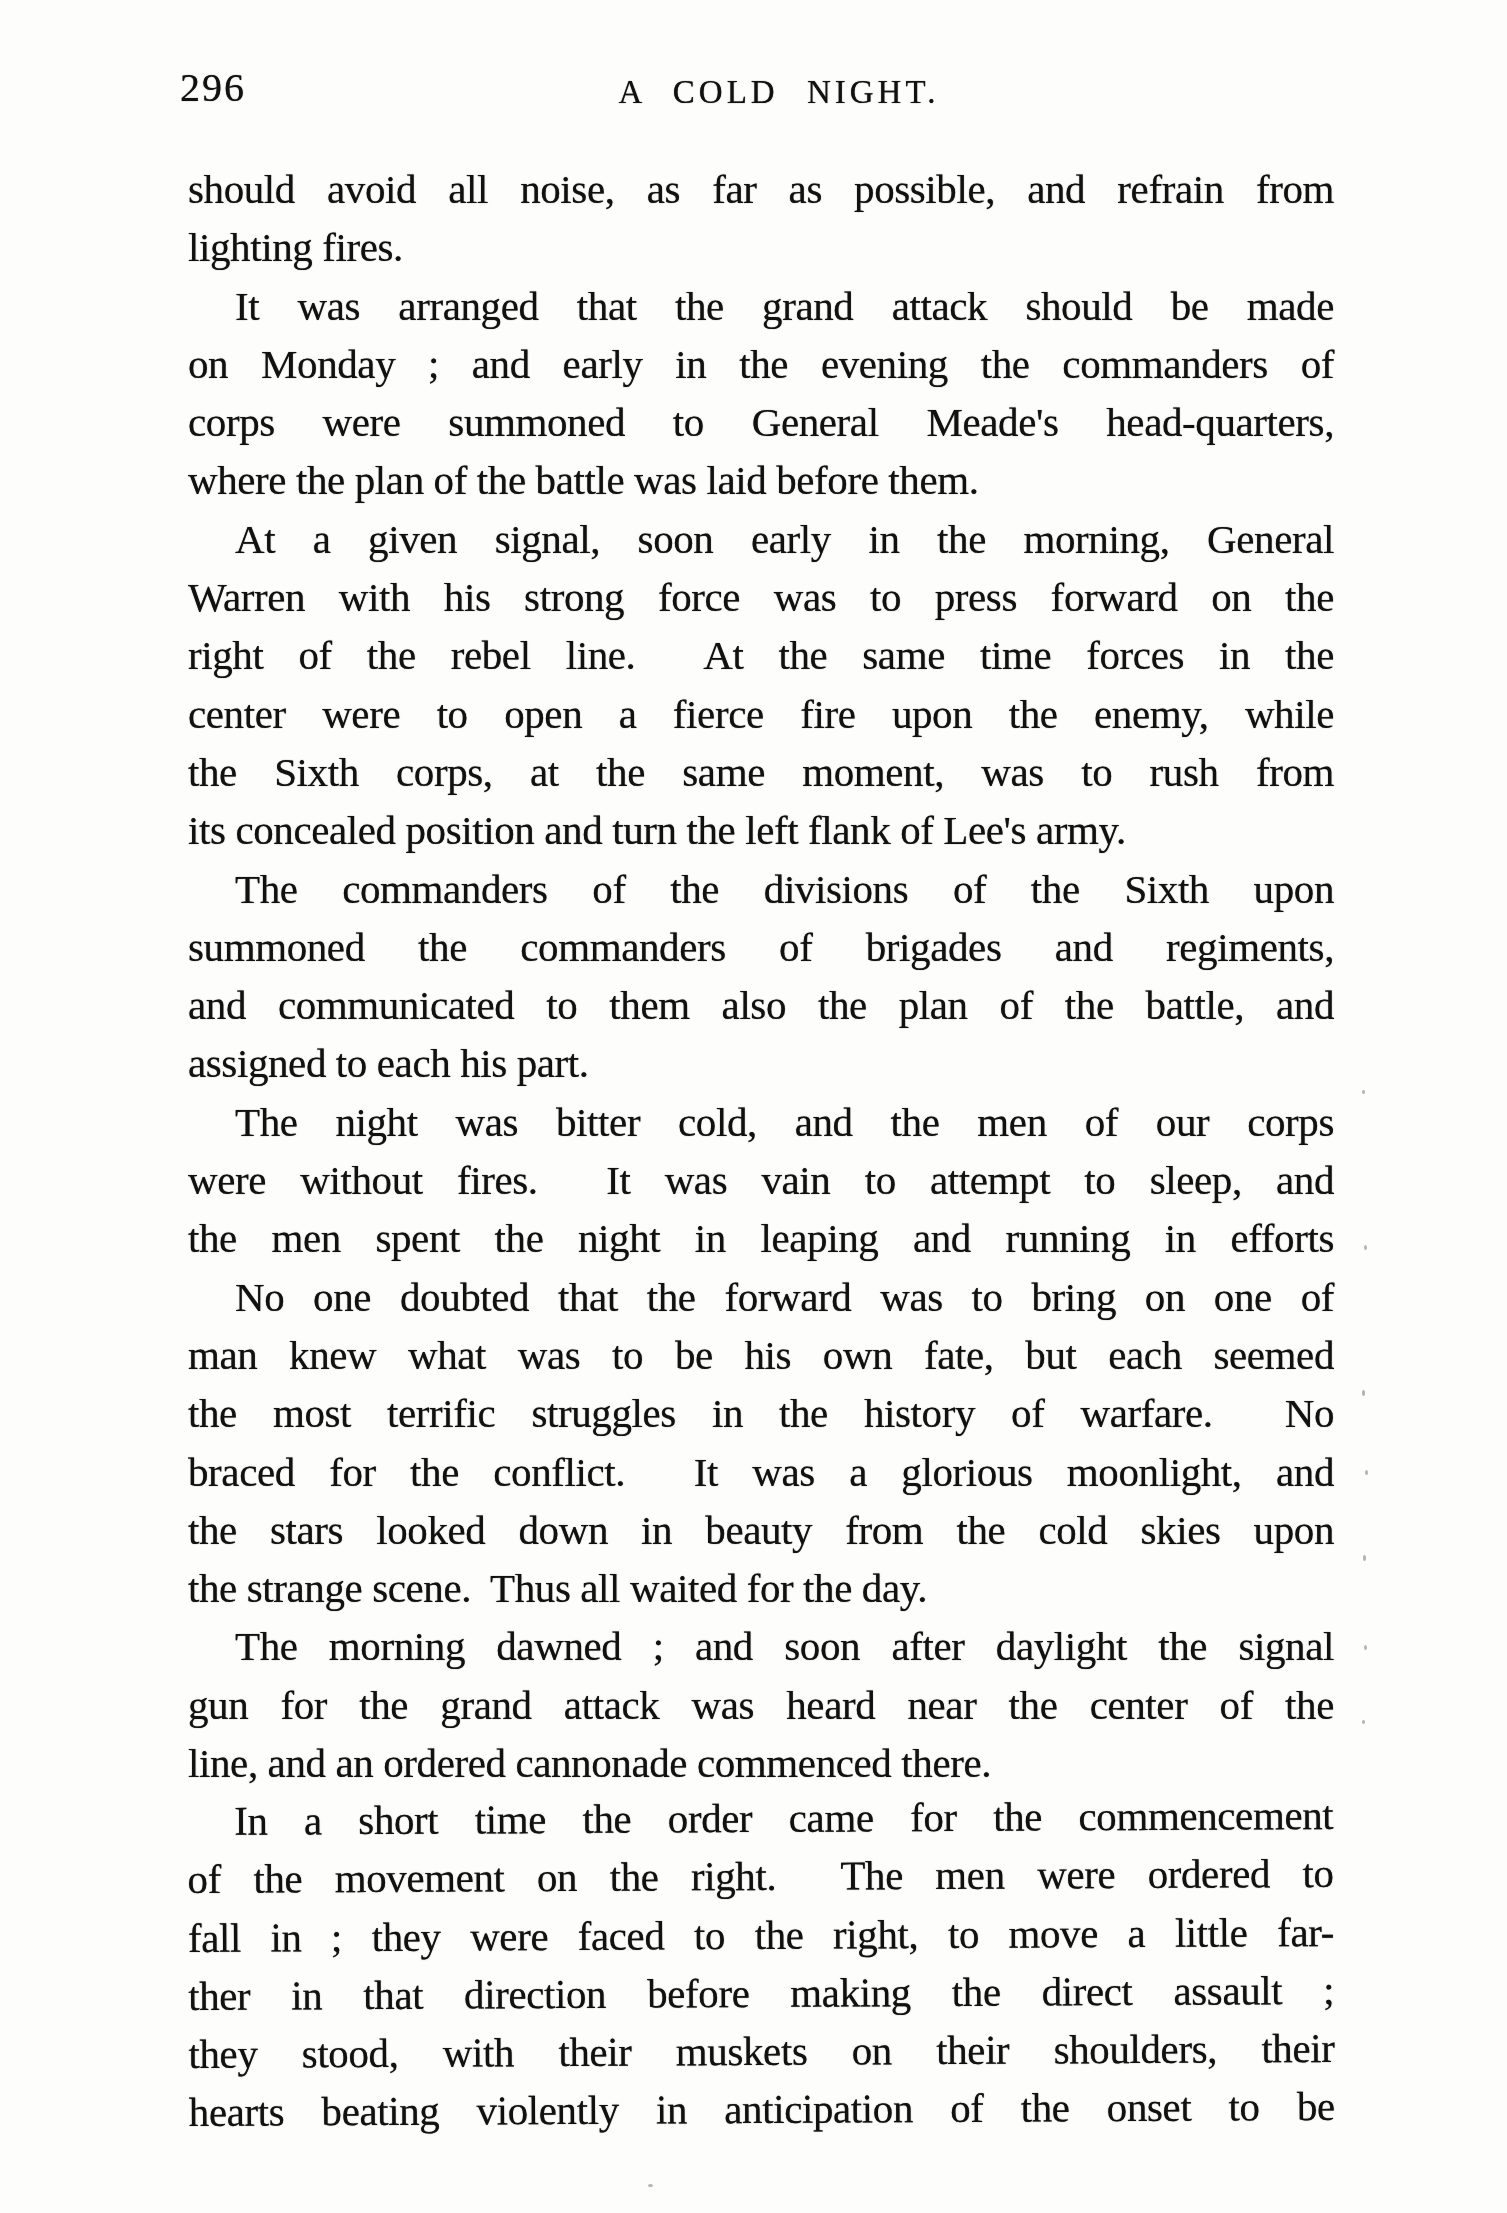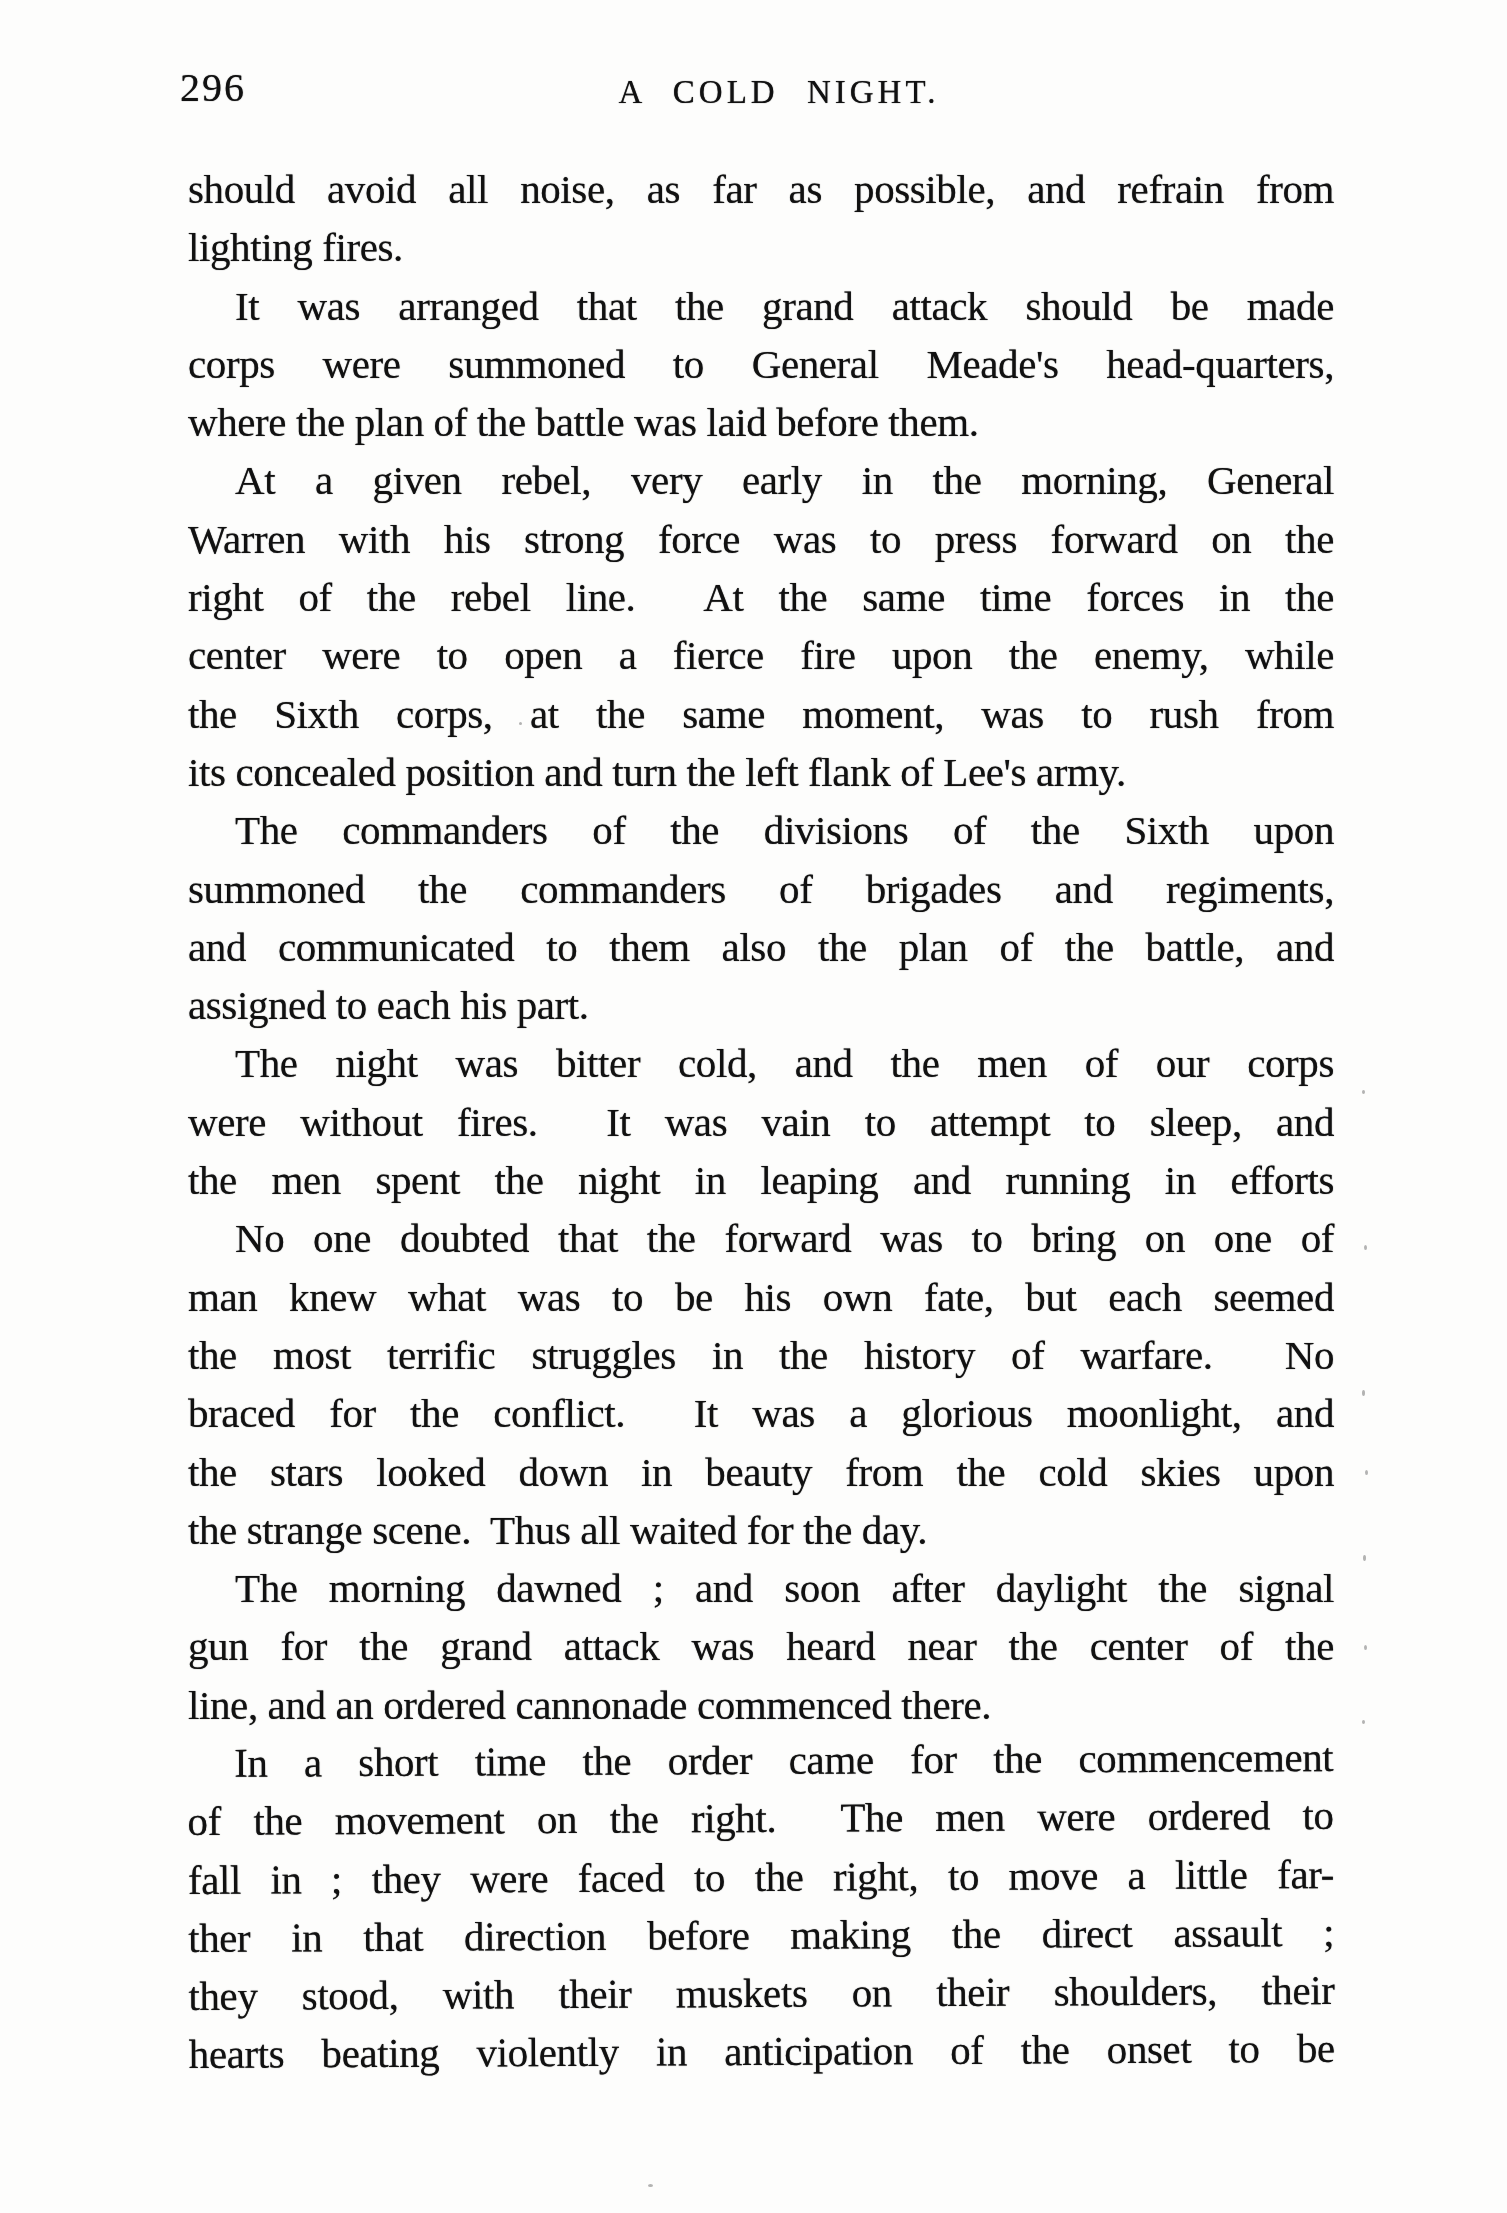--- a/index.html
+++ b/index.html
@@ -78,25 +78,26 @@
       <span class="page-number">296</span>
       <span class="running-title">A COLD NIGHT.</span>
     </div>
     <div class="page-body">
         <div class="paragraph">
           <div class="line">should avoid all noise, as far as possible, and refrain from</div>
           <div class="line para-end">lighting fires.</div>
         </div>
         <div class="paragraph">
           <div class="line indent">It was arranged that the grand attack should be made</div>
+          <div class="line">on Monday ; and early in the evening the commanders of</div>
           <div class="line">corps were summoned to General Meade's head-quarters,</div>
           <div class="line para-end">where the plan of the battle was laid before them.</div>
         </div>
         <div class="paragraph">
-          <div class="line indent">At a given rebel, very early in the morning, General</div>
+          <div class="line indent">At a given signal, soon early in the morning, General</div>
           <div class="line">Warren with his strong force was to press forward on the</div>
           <div class="line">right of the rebel line.&nbsp; At the same time forces in the</div>
           <div class="line">center were to open a fierce fire upon the enemy, while</div>
           <div class="line">the Sixth corps, at the same moment, was to rush from</div>
           <div class="line para-end">its concealed position and turn the left flank of Lee's army.</div>
         </div>
         <div class="paragraph">
           <div class="line indent">The commanders of the divisions of the Sixth upon</div>
           <div class="line">summoned the commanders of brigades and regiments,</div>
           <div class="line">and communicated to them also the plan of the battle, and</div>

